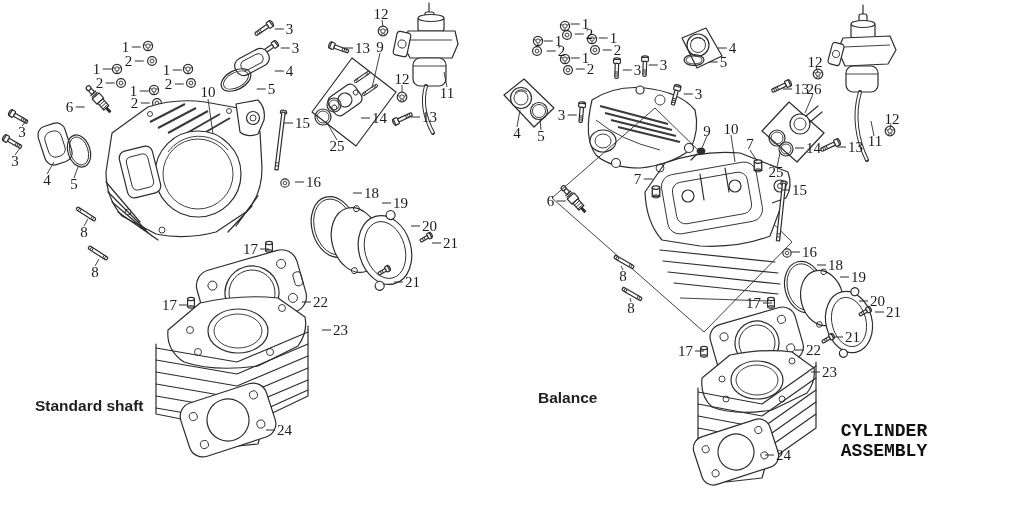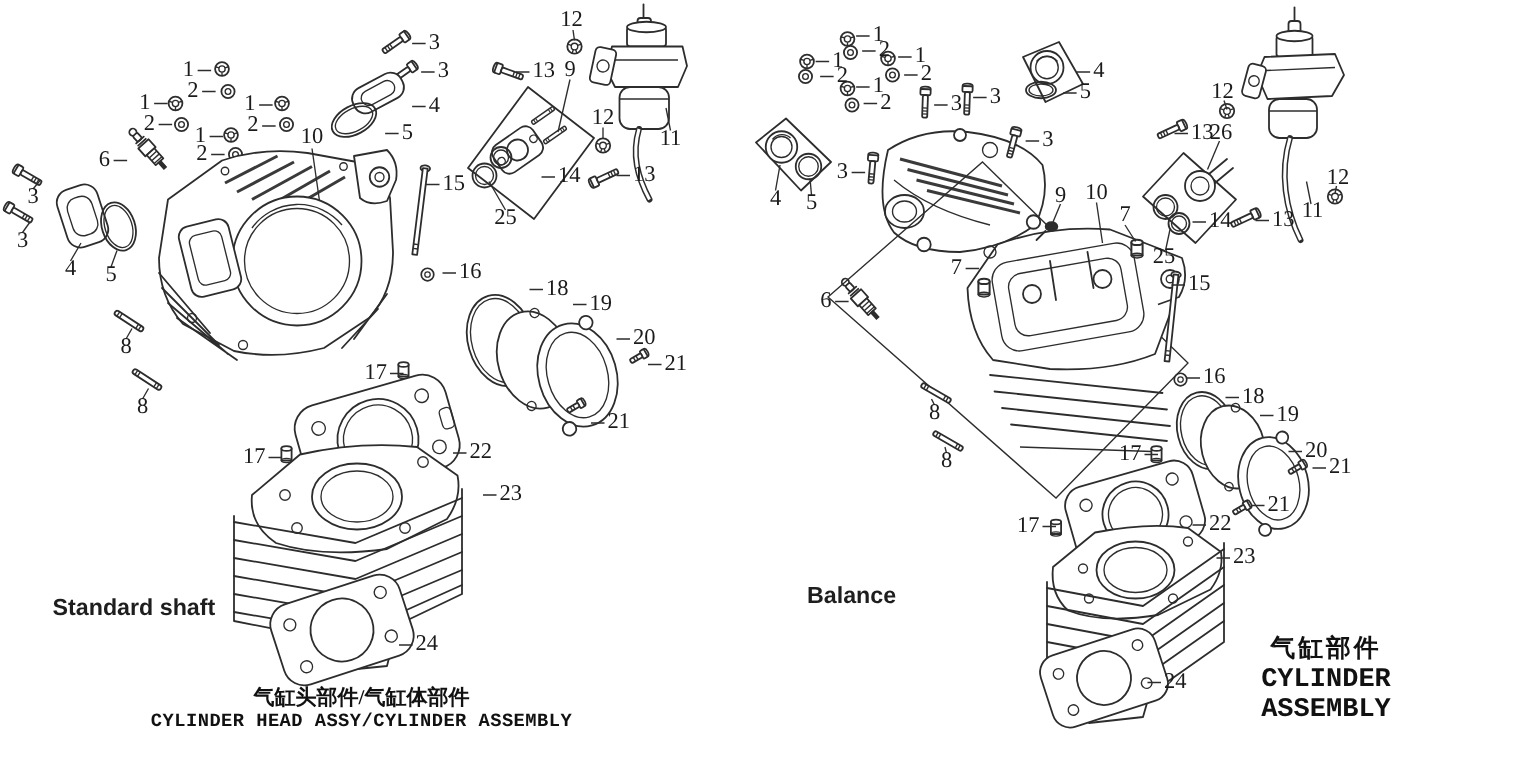--- a/index.html
+++ b/index.html
@@ -776,22 +776,17 @@
       </div>
       <div class="callout" style="left: 778px; top: 455px;">
         <span class="dash"></span>
         <span>24</span>
       </div>
     </div>
 
 <div class="variant" style="left:35px;top:397px">Standard shaft</div>
 <div class="variant" style="left:538px;top:389px">Balance</div>
 
-<div id="cap-left" class="caption" style="left:86px;top:456px;width:310px">
-  <div class="cn">气缸头部件/气缸体部件</div>
-  <div class="en">CYLINDER HEAD ASSY/CYLINDER ASSEMBLY</div>
-</div>
 <div id="cap-right" class="caption" style="left:794px;top:421px;width:180px">
-  <div class="cn">气缸部件</div>
   <div class="en">CYLINDER ASSEMBLY</div>
 </div>
 
 </div>
 
 </body></html>

